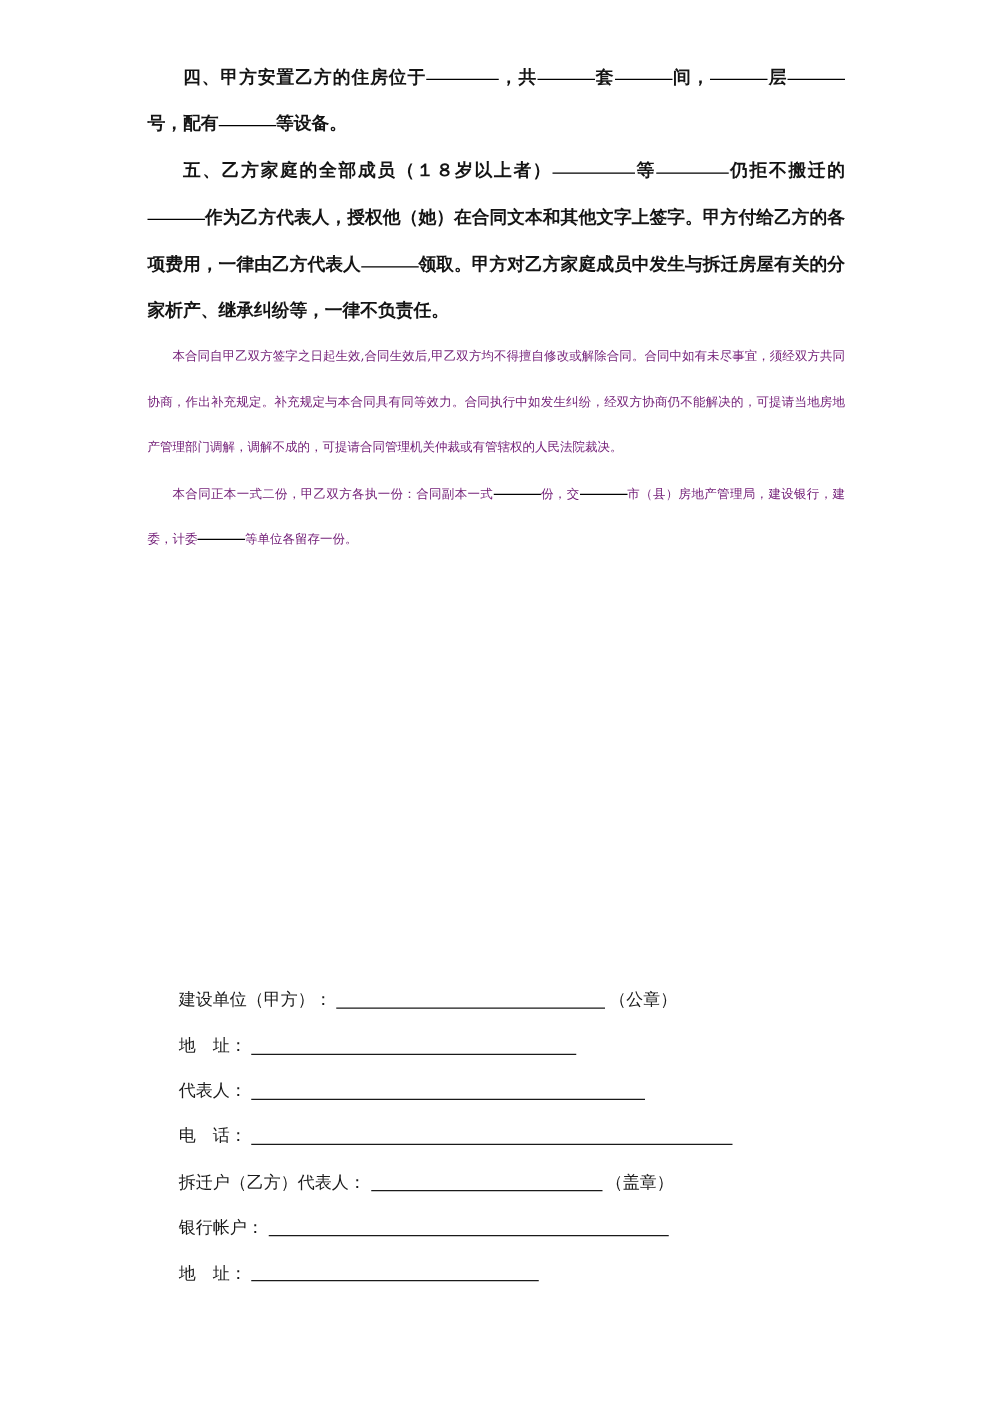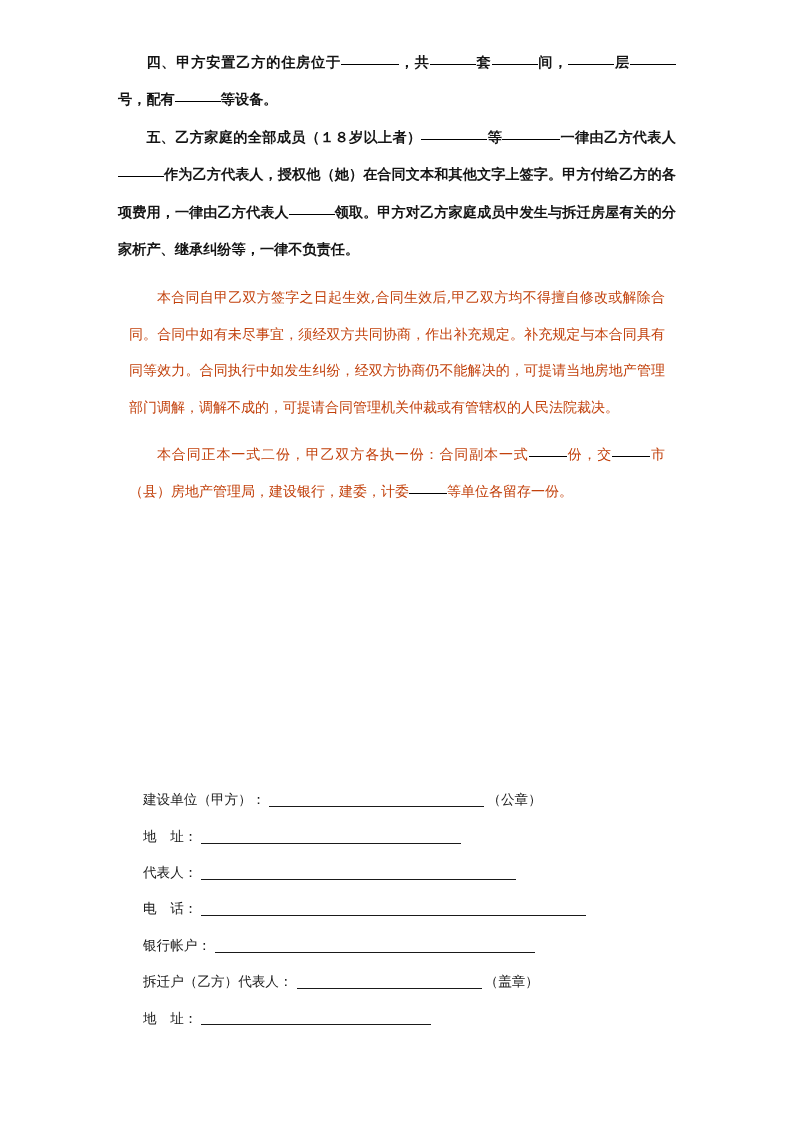--- a/index.html
+++ b/index.html
@@ -44,26 +44,26 @@
     text-justify: inter-ideograph;
     letter-spacing: 0px;
     color: #141414;
   }
   .p-hei.indent { text-indent: 2em; }
 
   
   .p-song {
     font-family: "DejaVu Serif", "Liberation Serif", serif;
     font-weight: normal;
-    font-size: 14px;
+    font-size: 10px;
     line-height: 36.5px;
-    margin: 11px;
+    margin: 0;
     text-align: justify;
     text-justify: inter-ideograph;
-    color: #c2410c;
+    color: #701a75;
   }
   .p-song.indent { text-indent: 2em; }
 
   
   .blank {
     display: inline-block;
     border-bottom: 1px solid #000000;
     vertical-align: 2px;
     height: 0.92em;
   }
@@ -114,21 +114,21 @@
 </style>
 </head>
 <body>
 
 <div class="page">
 
   <div class="doc-body">
 
     <p class="p-hei indent"><span>四、甲方安置乙方的住房位于</span><span class="blank bl-l"></span><span>，共</span><span class="blank bl-m"></span><span>套</span><span class="blank bl-m"></span><span>间，</span><span class="blank bl-m"></span><span>层</span><span class="blank bl-m"></span><span>号，配有</span><span class="blank bl-m"></span><span>等设备。</span></p>
 
-    <p class="p-hei indent"><span>五、乙方家庭的全部成员（１８岁以上者）</span><span class="blank bl-xl"></span><span>等</span><span class="blank bl-l"></span><span>一律由乙方代表人</span><span class="blank bl-m"></span><span>作为乙方代表人，授权他（她）在合同文本和其他文字上签字。甲方付给乙方的各项费用，一律由乙方代表人</span><span class="blank bl-m"></span><span>领取。甲方对乙方家庭成员中发生与拆迁房屋有关的分家析产、继承纠纷等，一律不负责任。</span></p>
+    <p class="p-hei indent"><span>五、乙方家庭的全部成员（１８岁以上者）</span><span class="blank bl-xl"></span><span>等</span><span class="blank bl-l"></span><span>仍拒不搬迁的</span><span class="blank bl-m"></span><span>作为乙方代表人，授权他（她）在合同文本和其他文字上签字。甲方付给乙方的各项费用，一律由乙方代表人</span><span class="blank bl-m"></span><span>领取。甲方对乙方家庭成员中发生与拆迁房屋有关的分家析产、继承纠纷等，一律不负责任。</span></p>
 
 
 
 
     <p class="p-song indent">本合同自甲乙双方签字之日起生效,合同生效后,甲乙双方均不得擅自修改或解除合同。合同中如有未尽事宜，须经双方共同协商，作出补充规定。补充规定与本合同具有同等效力。合同执行中如发生纠纷，经双方协商仍不能解决的，可提请当地房地产管理部门调解，调解不成的，可提请合同管理机关仲裁或有管辖权的人民法院裁决。</p>
 
     <p class="p-song indent"><span>本合同正本一式二份，甲乙双方各执一份：合同副本一式</span><span class="blank bl-s"></span><span>份，交</span><span class="blank bl-s"></span><span>市（县）房地产管理局，建设银行，建委，计委</span><span class="blank bl-s"></span><span>等单位各留存一份。</span></p>
 
   </div>
 
@@ -147,28 +147,28 @@
       <span class="sign-label">代表人：</span>
       <span class="sign-line" style="width:315px"></span>
       <span class="sign-note"></span>
     </div>
     <div class="sign-row">
       <span class="sign-label">电　话：</span>
       <span class="sign-line" style="width:385px"></span>
       <span class="sign-note"></span>
     </div>
     <div class="sign-row">
+      <span class="sign-label">拆迁户（乙方）代表人：</span>
+      <span class="sign-line" style="width:185px"></span>
+      <span class="sign-note">（盖章）</span>
+    </div>
+    <div class="sign-row">
       <span class="sign-label">银行帐户：</span>
       <span class="sign-line" style="width:320px"></span>
       <span class="sign-note"></span>
-    </div>
-    <div class="sign-row">
-      <span class="sign-label">拆迁户（乙方）代表人：</span>
-      <span class="sign-line" style="width:185px"></span>
-      <span class="sign-note">（盖章）</span>
     </div>
     <div class="sign-row">
       <span class="sign-label">地　址：</span>
       <span class="sign-line" style="width:230px"></span>
       <span class="sign-note"></span>
     </div>
   </div>
 
 </div>
 

